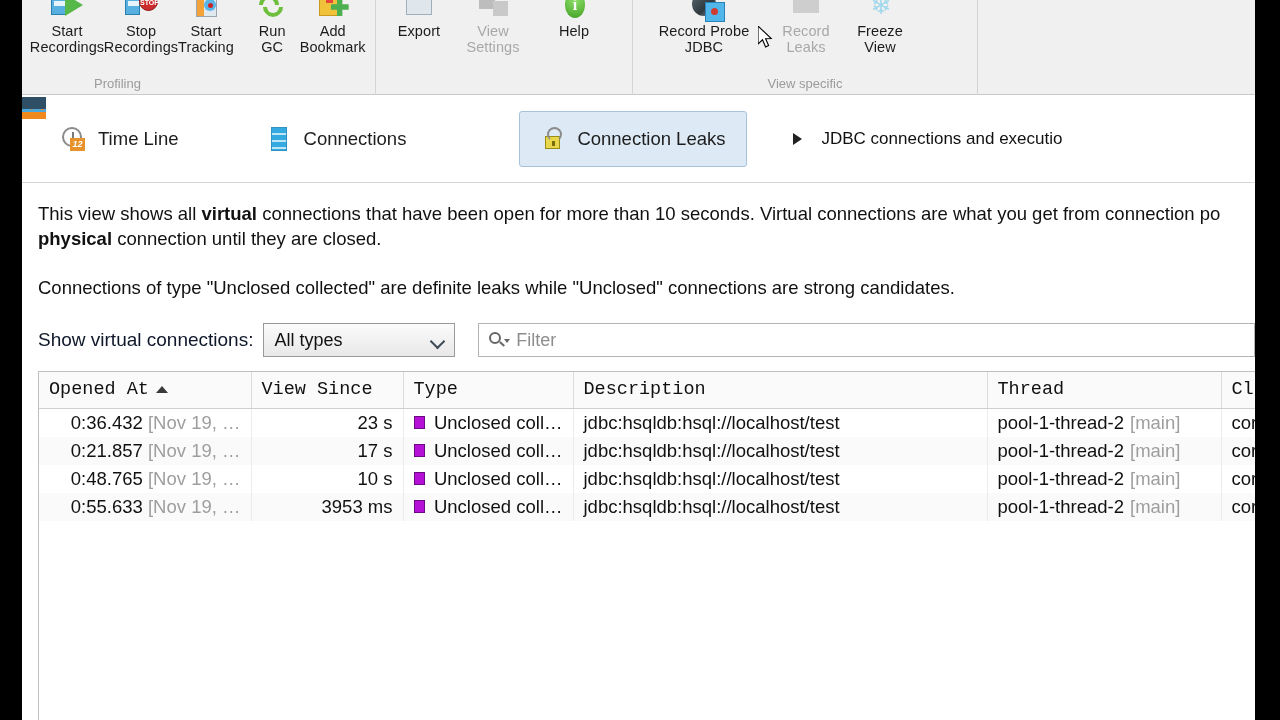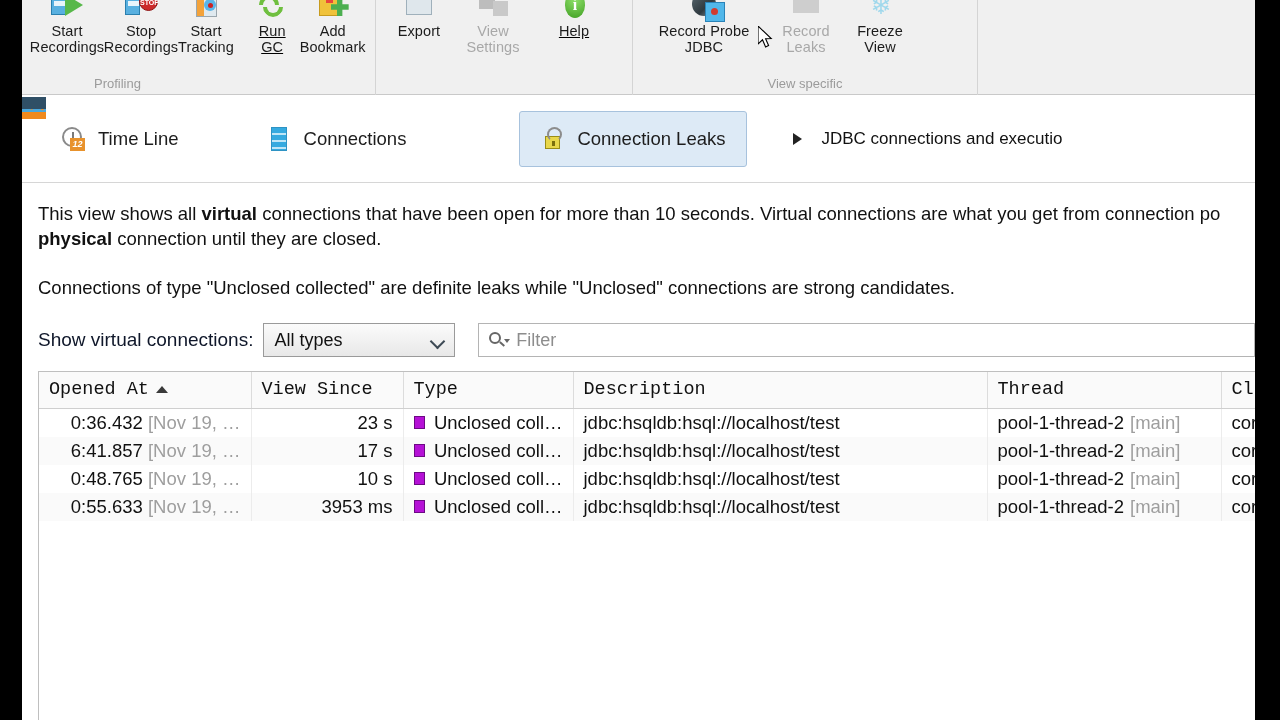--- a/index.html
+++ b/index.html
@@ -54,21 +54,21 @@
   .rib-btn {
     width: 74px;
     height: 72px;
     display: flex;
     flex-direction: column;
     align-items: center;
     padding-top: 0px;
     cursor: default;
   }
   .rib-btn.w90 { width: 96px; }
-  .rib-btn.w62 { width: 64px; text-decoration: underline; }
+  .rib-btn.w62 { width: 64px; }
   .rib-ico {
     width: 32px; height: 32px;
     margin-bottom: 1px;
     position: relative;
     flex: none;
     margin-top: -10px;
   }
   .rib-lbl {
     font-size: 14.5px;
     line-height: 16px;
@@ -490,21 +490,21 @@
               <td class="num"><span>0:36.432</span> <span class="dimdate">[Nov 19, …</span></td>
               <td class="num">23 s</td>
               <td>
                 <span class="typecell"><i class="swatch" style="background:#b511d6"></i>Unclosed coll…</span>
               </td>
               <td>jdbc:hsqldb:hsql://localhost/test</td>
               <td>pool-1-thread-2<span class="thread-main">[main]</span></td>
               <td>cor</td>
             </tr>
             <tr class="r-even">
-              <td class="num"><span>6:41.857</span> <span class="dimdate">[Nov 19, …</span></td>
+              <td class="num"><span>0:21.857</span> <span class="dimdate">[Nov 19, …</span></td>
               <td class="num">17 s</td>
               <td>
                 <span class="typecell"><i class="swatch" style="background:#b511d6"></i>Unclosed coll…</span>
               </td>
               <td>jdbc:hsqldb:hsql://localhost/test</td>
               <td>pool-1-thread-2<span class="thread-main">[main]</span></td>
               <td>cor</td>
             </tr>
             <tr class="r-odd">
               <td class="num"><span>0:48.765</span> <span class="dimdate">[Nov 19, …</span></td>

